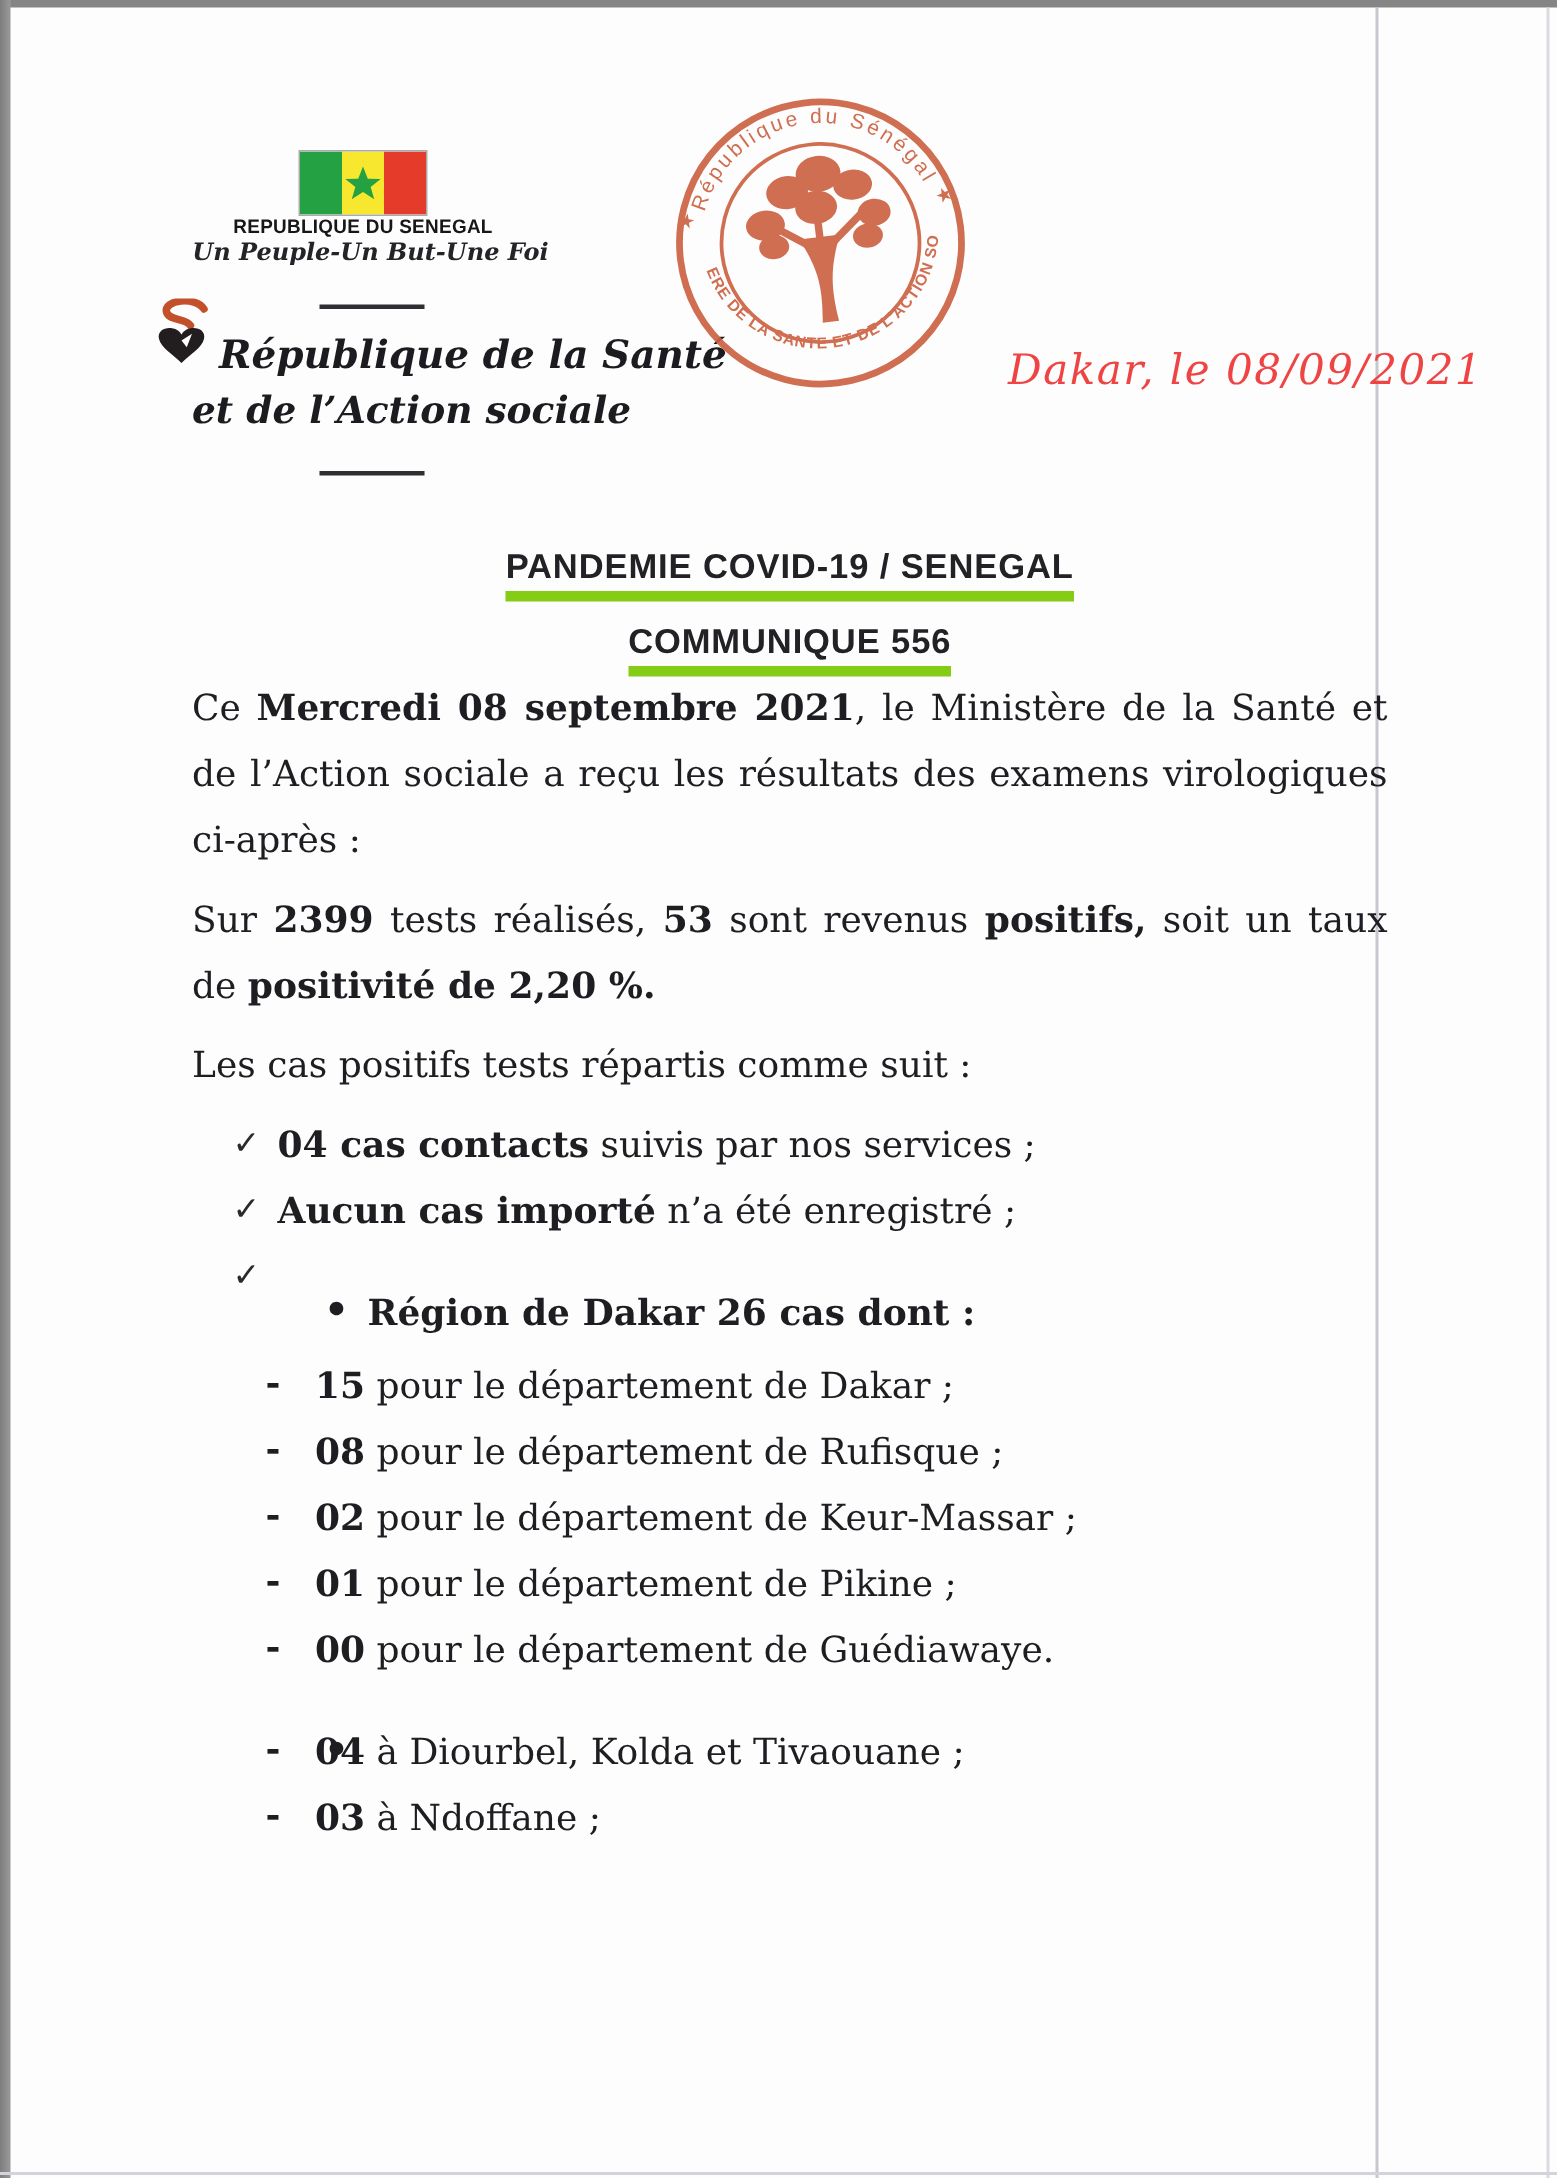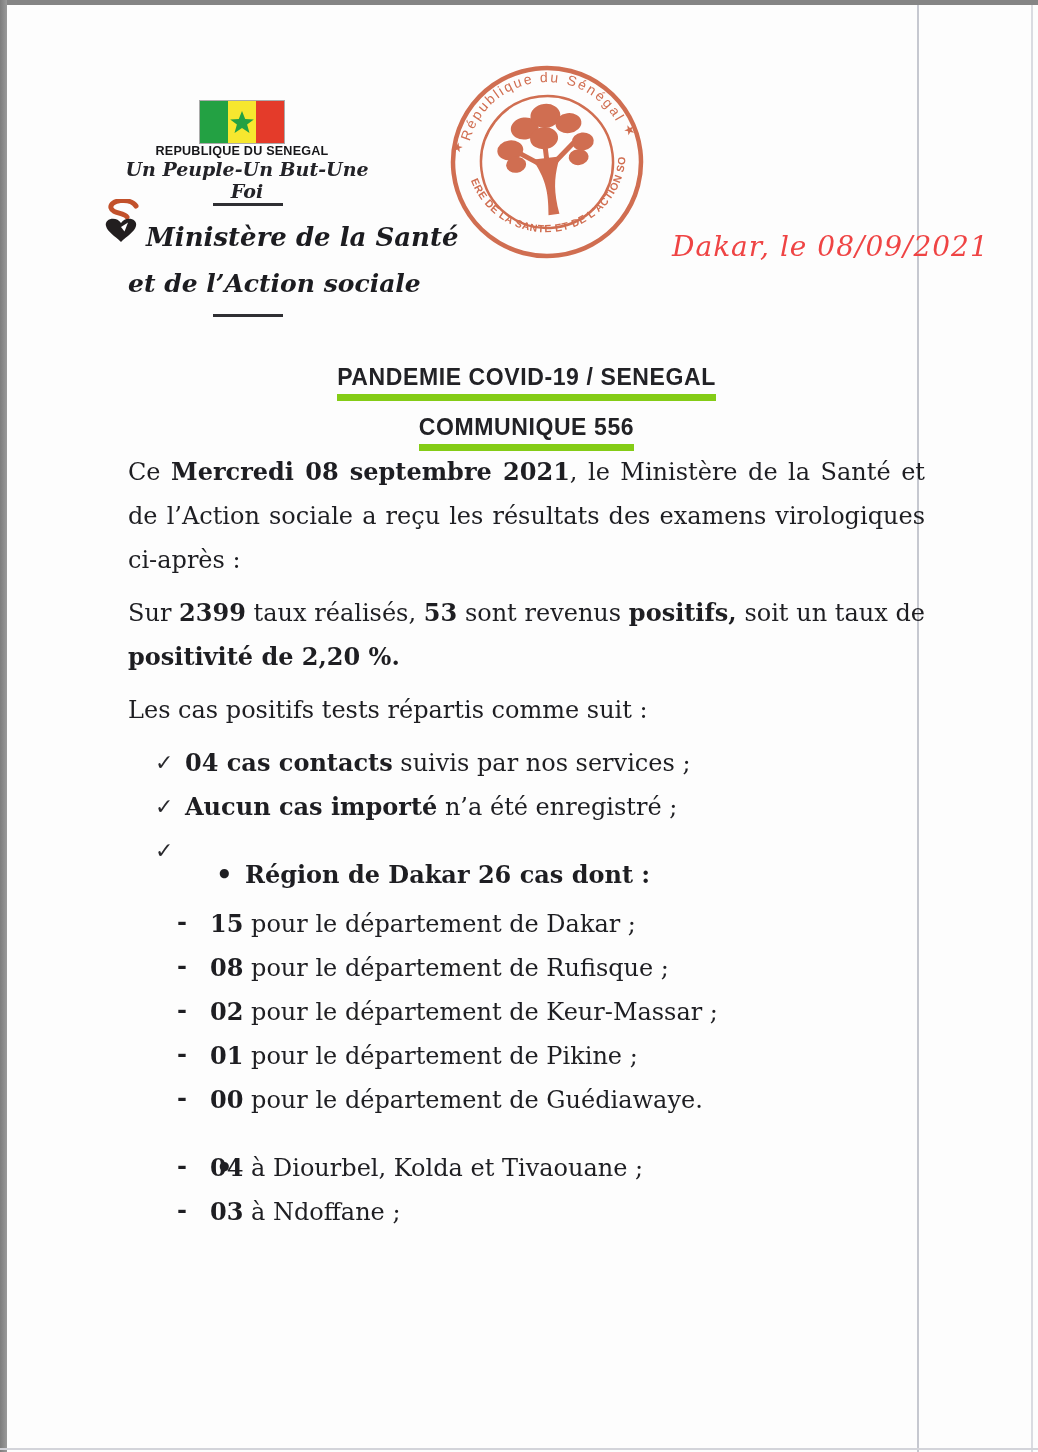--- a/index.html
+++ b/index.html
@@ -19,28 +19,28 @@
 
   
   .flag{left:200px;top:101px;width:84px;height:42px;outline:1px solid rgba(70,70,70,.45);}
   .republic{
     left:122px;top:143px;width:240px;text-align:center;
     font-family:"Liberation Sans", sans-serif;font-weight:bold;font-size:13px;
     letter-spacing:.2px;transform:scaleX(.97);color:#17171a;
   }
   .motto{
     left:122px;top:158px;width:250px;text-align:center;
-    font-style:italic;font-weight:bold;font-size:19px;color:#232328;
+    font-style:italic;font-weight:bold;font-size:16px;color:#232328;
   }
   .rule{width:70px;height:3px;background:#2f2f33;}
   .rule1{left:213px;top:203px;}
   .rule2{left:213px;top:314px;}
   .ministry-logo{left:96px;top:199px;}
   .ministry1{left:146px;top:222px;font-style:italic;font-weight:bold;font-size:26px;color:#1c1c20;}
-  .ministry2{left:128px;top:269px;font-style:italic;font-weight:bold;font-size:25px;color:#1c1c20;}
+  .ministry2{left:128px;top:259px;font-style:italic;font-weight:bold;font-size:25px;color:#1c1c20;}
   .dateline{left:672px;top:230px;font-style:italic;font-size:28px;letter-spacing:1px;color:#ef4444;white-space:nowrap;}
 
   
   .stamp{left:446px;top:60px;width:202px;height:204px;transform:rotate(-7deg);opacity:.92;}
   .stamp svg text{font-family:"Liberation Sans", sans-serif;}
   .stamp .ring{stroke:var(--stamp-color);fill:none;}
   .stamp .ink{fill:var(--stamp-color);}
   .stamp .arc-top{font-size:14px;letter-spacing:2.1px;}
   .stamp .arc-bottom{font-size:10.5px;letter-spacing:.6px;font-weight:bold;}
   .stamp .star-glyph{font-size:13px;}
@@ -88,21 +88,21 @@
 <div class="abs motto">Un Peuple-Un But-Une Foi</div>
 <div class="abs rule rule1"></div>
 
 <div class="abs ministry-logo">
   <svg width="50" height="52" viewBox="0 0 50 52">
     <path d="M40,7 C34,-2 13,1 15,9 C16.5,15 28,13 31,18" stroke="#c2512b" stroke-width="5" fill="none" stroke-linecap="round"></path>
     <path d="M25,24 C21,17 8,19 10,27 C11.5,33 19,37 25,43 C31,37 38.5,33 40,27 C42,19 29,17 25,24 Z" fill="#221e1f"></path>
     <path d="M25,28 l7,-4.5 -3.5,9 z" fill="#ffffff"></path>
   </svg>
 </div>
-<div class="abs ministry1">Ministère de la Santé</div>
+<div class="abs ministry1">République de la Santé</div>
 <div class="abs ministry2">et de l’Action sociale</div>
 <div class="abs rule rule2"></div>
 
 <div class="abs stamp" style="--stamp-color: #cd6243;">
   <svg width="202" height="204" viewBox="0 0 202 204">
     <circle class="ring" cx="101" cy="102" r="94" stroke-width="4.5"></circle>
     <circle class="ring" cx="101" cy="102" r="66" stroke-width="2.5"></circle>
     <defs>
       <path id="arcTop" d="M 21,102 A 80,80 0 0 1 181,102"></path>
       <path id="arcBot" d="M 23,110 A 80,80 0 0 0 179,110"></path>
@@ -132,21 +132,21 @@
 
 <div class="abs dateline">Dakar, le 08/09/2021</div>
 
 <div class="abs title-block">
   <div><span class="title-line">PANDEMIE COVID-19 / SENEGAL</span></div>
   <div class="title-line2-wrap"><span class="title-line">COMMUNIQUE 556</span></div>
 </div>
 
 <div class="abs body-flow">
   <p class="para"><span>Ce </span><span class="b">Mercredi 08 septembre 2021</span><span>, le Ministère de la Santé et de l’Action sociale a reçu les résultats des examens virologiques ci-après :</span></p>
-  <p class="para"><span>Sur </span><span class="b">2399</span><span> taux réalisés, </span><span class="b">53</span><span> sont revenus </span><span class="b">positifs,</span><span> soit un taux de </span><span class="b">positivité de 2,20 %.</span></p>
+  <p class="para"><span>Sur </span><span class="b">2399</span><span> tests réalisés, </span><span class="b">53</span><span> sont revenus </span><span class="b">positifs,</span><span> soit un taux de </span><span class="b">positivité de 2,20 %.</span></p>
   <p class="para"><span>Les cas positifs tests répartis comme suit :</span></p>
 
   <div class="checklist">
     <div class="check-item">
       <span class="marker">✓</span>
       <span><span class="b">04 cas contacts</span><span> suivis par nos services ;</span></span>
     </div>
     <div class="check-item">
       <span class="marker">✓</span>
       <span><span class="b">Aucun cas importé</span><span> n’a été enregistré ;</span></span>

